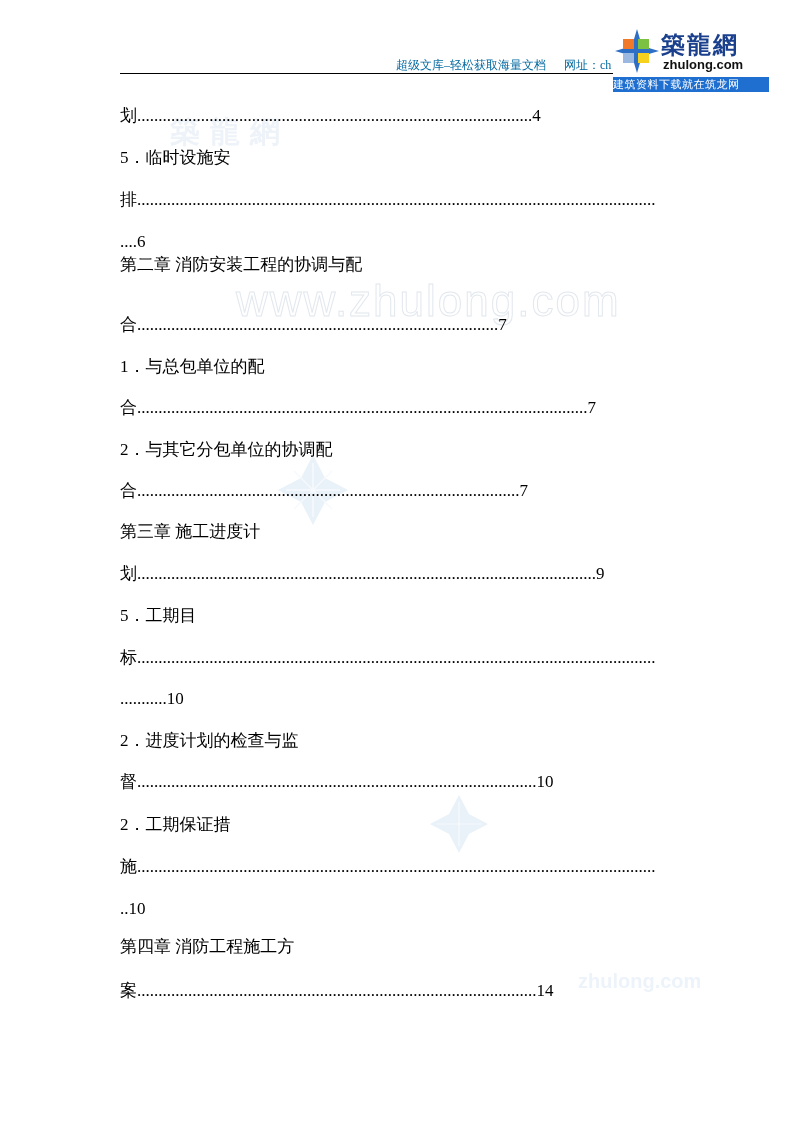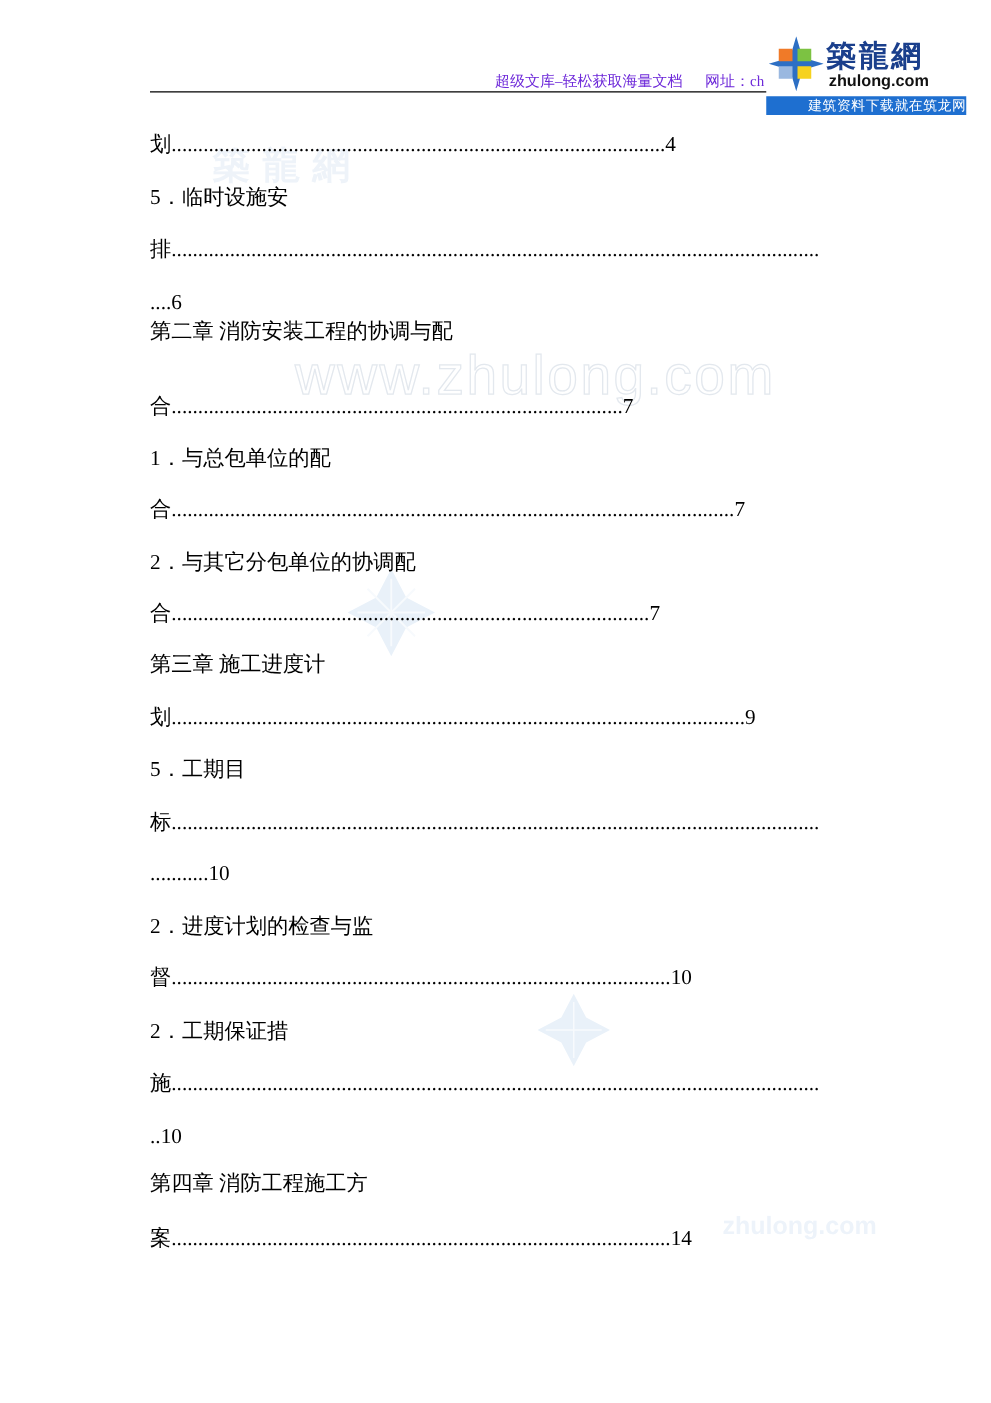--- a/index.html
+++ b/index.html
@@ -1,25 +1,25 @@
 <!DOCTYPE html>
 <html><head>
 <meta charset="utf-8">
 <style>
   html, body { margin:0; padding:0; }
   body { width:793px; height:1122px; background:#ffffff; position:relative; overflow:hidden;
          font-family:"Liberation Serif","DejaVu Serif",serif; color:#000; }
-  .header-text { position:absolute; left:396px; top:57px; font-size:12px; color:#6d28d9; white-space:nowrap; }
+  .header-text { position:absolute; left:396px; top:57px; font-size:12px; color:#0369a1; white-space:nowrap; }
   .header-text .url { margin-left:18px; }
   .header-rule { position:absolute; left:120px; top:73px; width:500px; height:1px; background:#000; }
   .logo { position:absolute; left:613px; top:27px; width:132px; height:66px; background:#fff; }
   .logo .mark { position:absolute; left:2px; top:2px; width:44px; height:44px; }
   .logo .cn { position:absolute; left:48px; top:2px; font-size:24px; font-weight:bold; color:#1a3f8c; letter-spacing:2px; font-family:"DejaVu Serif",serif; }
   .logo .en { position:absolute; left:50px; top:30px; font-size:13px; font-weight:bold; color:#111; font-family:"Liberation Sans",sans-serif; }
-  .logo .slogan { position:absolute; left:0; top:50px; width:136px; height:15px; background:#1e6fd0; color:#fff; font-size:11px; text-align:right; line-height:15px; font-family:"DejaVu Sans",sans-serif; letter-spacing:0.5px;padding-left:24px; }
+  .logo .slogan { position:absolute; left:0; top:50px; width:156px; height:15px; background:#1e6fd0; color:#fff; font-size:11px; text-align:left; line-height:15px; font-family:"DejaVu Sans",sans-serif; letter-spacing:0.5px; }
   .wm { position:absolute; color:#e6eef7; pointer-events:none; }
   .wm-cn { left:170px; top:112px; font-size:30px; font-weight:bold; letter-spacing:10px; font-family:"DejaVu Serif",serif; color:#eef3f9; }
   .wm-url { left:212px; top:276px; font-size:44px; font-family:"Liberation Sans",sans-serif; color:#fff; -webkit-text-stroke:1px #e3e8ee; letter-spacing:2px;margin-left:24px; }
   .wm-url2 { left:578px; top:970px; font-size:20px; font-weight:bold; font-family:"Liberation Sans",sans-serif; color:#edf3fa; }
   .wm-flake { position:absolute; width:70px; height:70px; }
   .toc-line { position:absolute; left:120px; font-size:17px; white-space:nowrap; line-height:20px; }
 </style>
 </head>
 <body>
 

